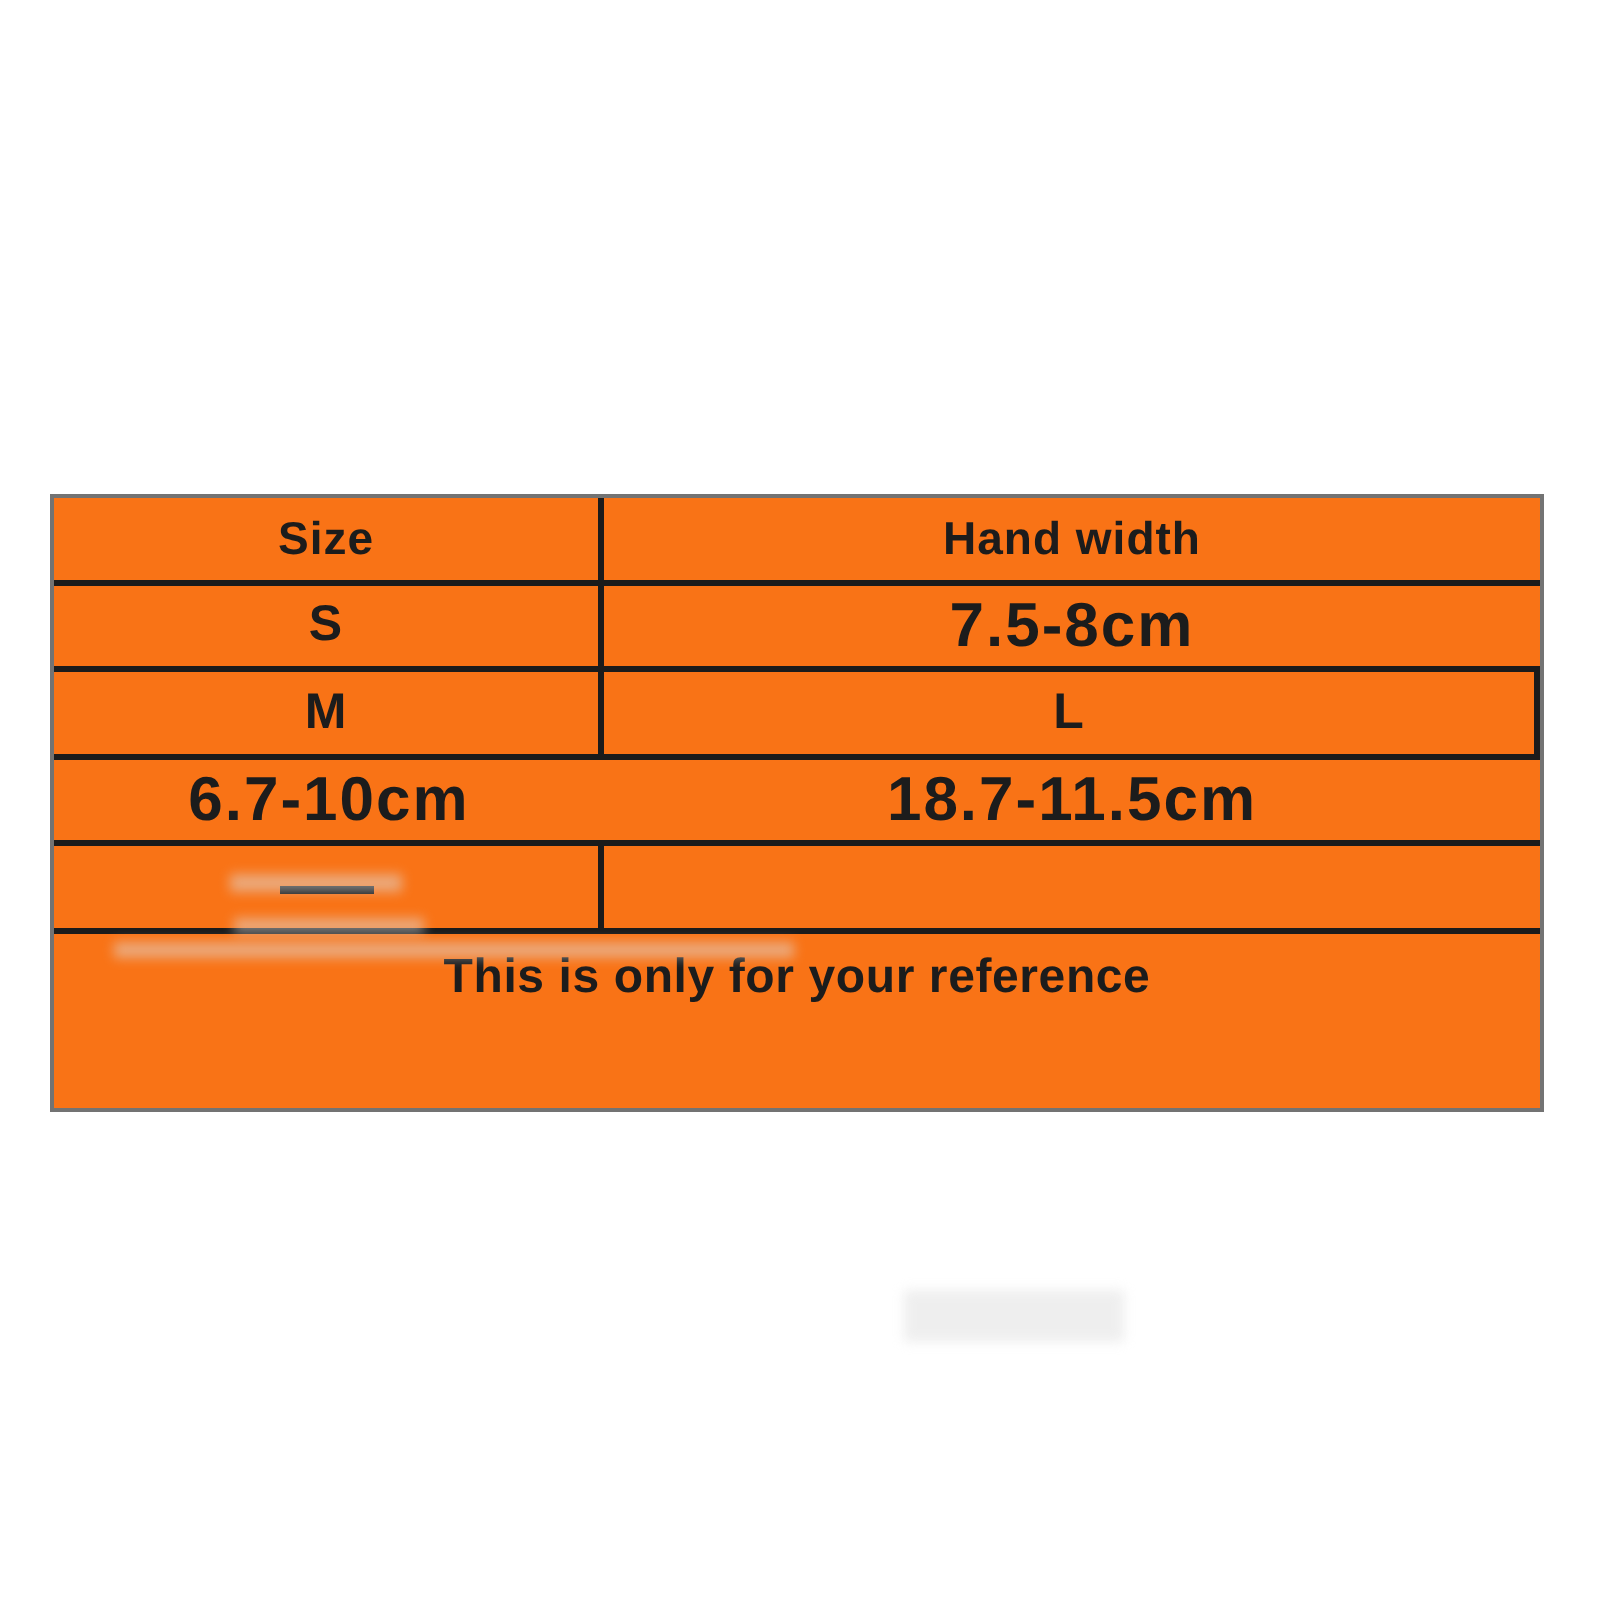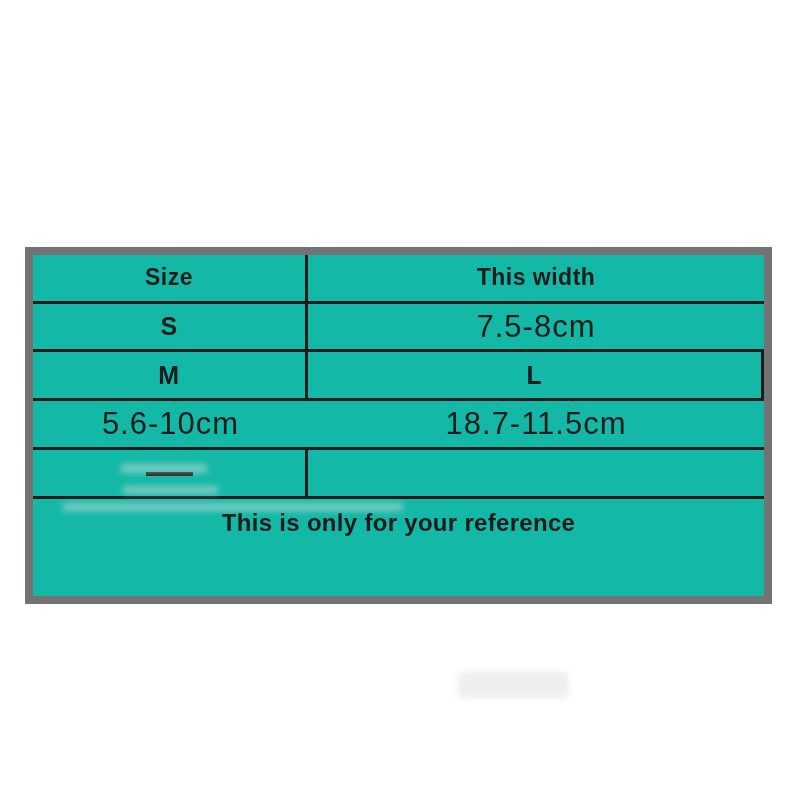--- a/index.html
+++ b/index.html
@@ -15,27 +15,27 @@
     position: relative;
     width: 800px;
     height: 800px;
     background: #ffffff;
   }
   .size-table {
     position: absolute;
     left: 25px;
     top: 247px;
     width: 747px;
-    height: 357px;
+    height: 309px;
     box-sizing: border-box;
-    border: 8px solid #737373;
+    border: 2px solid #737373;
     display: grid;
     grid-template-columns: 275px 1fr;
     grid-template-rows: repeat(7, 1fr);
-    background: #14b8a6;
+    background: #f97316;
   }
   .cell {
     display: flex;
     align-items: center;
     justify-content: center;
     border-bottom: 3px solid #1b1b1b;
     color: #1c1c1c;
     position: relative;
     overflow: visible;
   }
@@ -53,21 +53,21 @@
     font-weight: 700;
     letter-spacing: 0.5px;
   }
   .size-label {
     font-size: 25px;
     font-weight: 700;
     letter-spacing: 0.5px;
   }
   .val {
     font-size: 31px;
-    font-weight: 400;
+    font-weight: 700;
     letter-spacing: 1px;
   }
   .note {
     font-size: 24px;
     font-weight: 700;
     letter-spacing: 0.3px;
   }
   .dash-bar {
     width: 47px;
     height: 4px;
@@ -89,39 +89,39 @@
 </head>
 <body>
 
 <div class="stage">
   <div class="size-table">
 
     <div class="cell col1 hdr">
       <span>Size</span>
     </div>
     <div class="cell hdr">
-      <span>This width</span>
+      <span>Hand width</span>
     </div>
 
     <div class="cell col1 size-label">
       <span>S</span>
     </div>
     <div class="cell val">
       <span>7.5-8cm</span>
     </div>
 
     <div class="cell col1 size-label">
       <span>M</span>
     </div>
 
     <div class="cell col1 size-label">
       <span>L</span>
     </div>
     <div class="cell val">
-      <span>5.6-10cm</span>
+      <span>6.7-10cm</span>
     </div>
 
     <div class="cell val">
       <span>18.7-11.5cm</span>
     </div>
 
     <div class="cell col1">
       <div class="smudge s2"></div>
       <div class="dash-bar"></div>
       <div class="smudge s3"></div>

